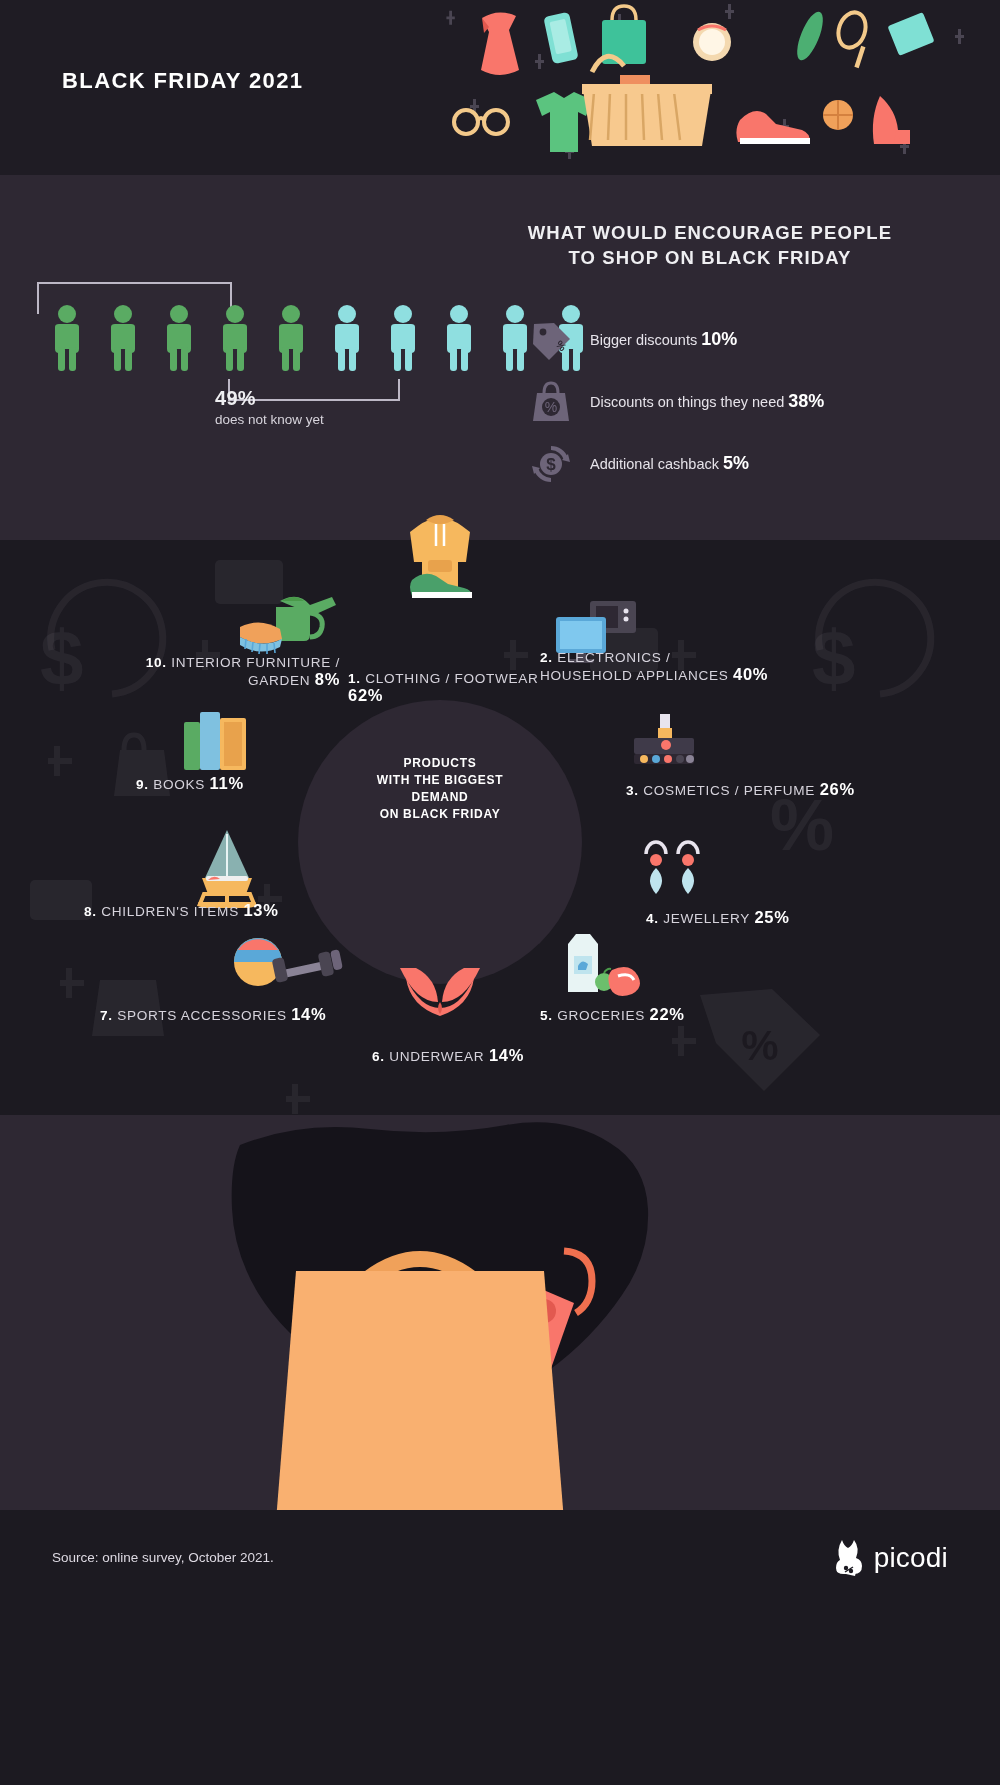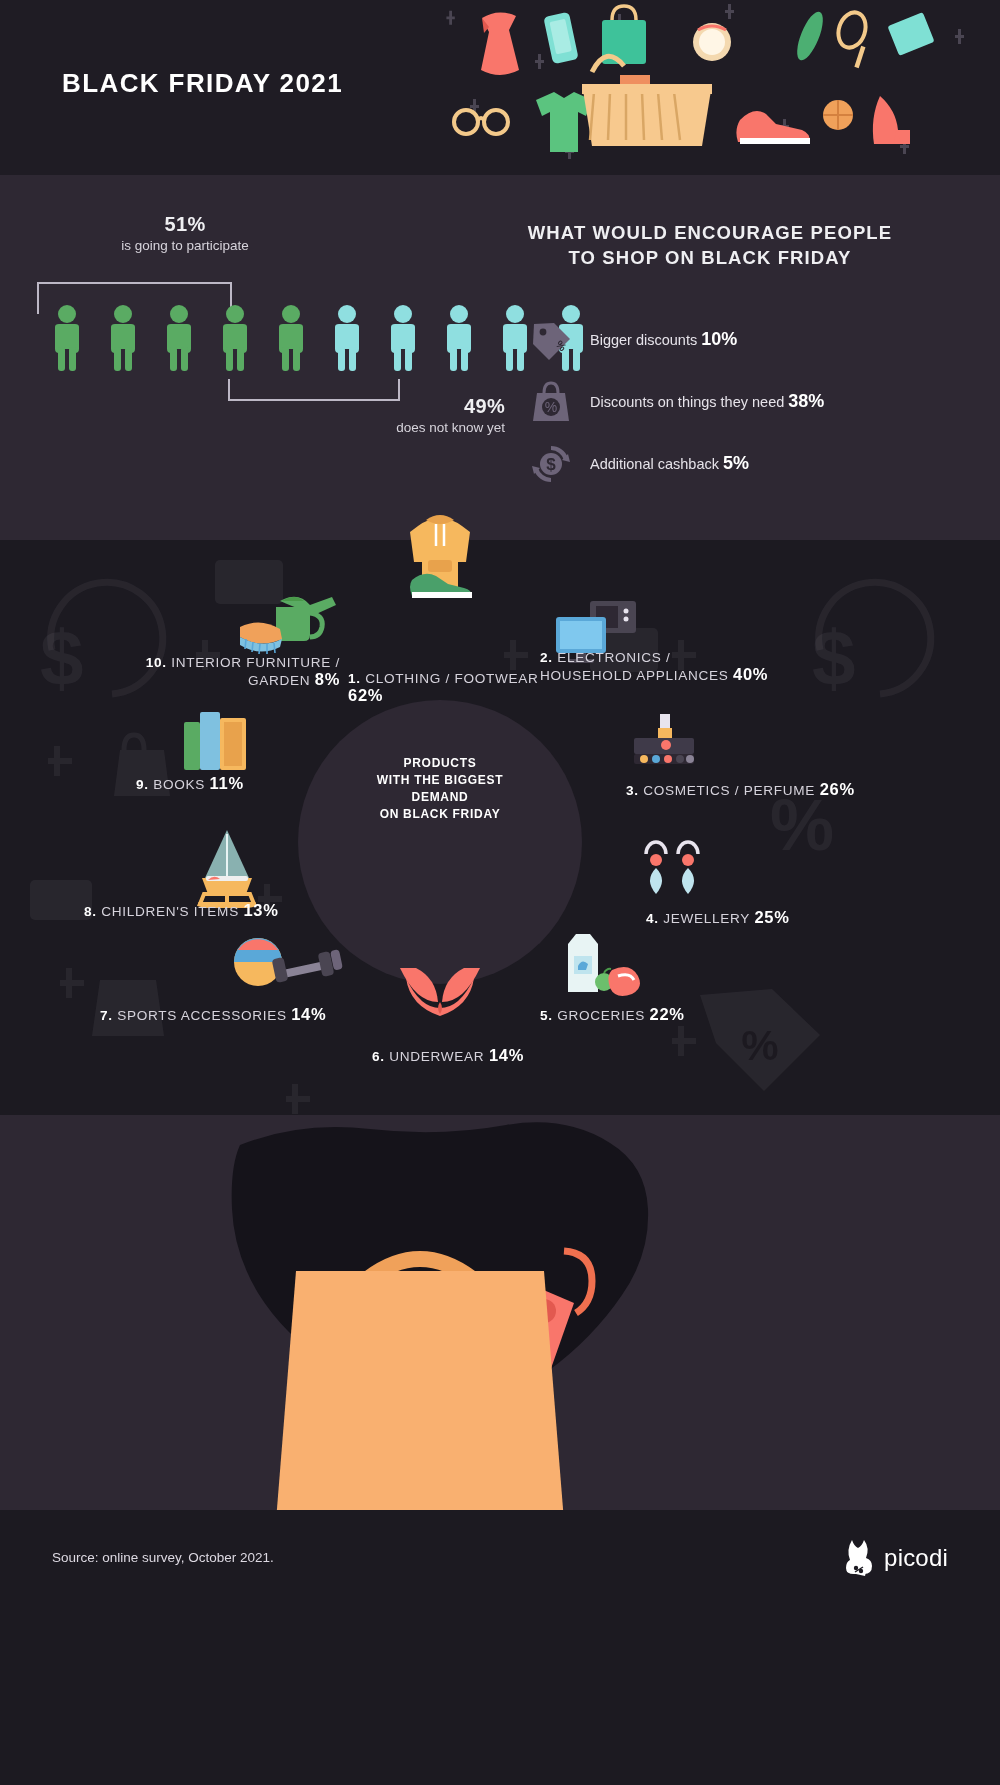--- a/index.html
+++ b/index.html
@@ -16,38 +16,38 @@
   .header {
     position:relative;
     height:175px;
     background:#1f1c24;
     overflow:hidden;
   }
   .header-title {
     position:absolute;
     left:62px; top:68px;
     color:#ffffff;
-    font-size:26px;
+    font-size:22px;
     font-weight:bold;
     letter-spacing:1.4px;
   }
   .hero-art { position:absolute; right:0; top:0; width:560px; height:175px; }
 
   
   .sec-participate {
     position:relative;
     height:365px;
     background:#2e2833;
     overflow:hidden;
   }
   .pct-block { position:absolute; }
   .pct-top { left:40px; top:38px; width:290px; text-align:center; }
   .pct-big { color:#efeff2; font-size:20px; font-weight:bold; letter-spacing:.3px; }
   .pct-sub { color:#d7d4dc; font-size:13.5px; margin-top:2px; }
-  .pct-bottom { left:215px; top:220px; width:290px; text-align:right; }
+  .pct-bottom { left:215px; top:212px; width:290px; text-align:left; }
 
   .people-row { position:absolute; left:45px; top:128px; display:flex; gap:12px; }
   .person { width:44px; height:70px; }
 
   .bracket-top {
     position:absolute; left:37px; top:107px;
     width:195px; height:32px;
     border-left:2px solid #bdb8c6;
     border-top:2px solid #bdb8c6;
     border-right:2px solid #bdb8c6;
@@ -114,21 +114,21 @@
   
   .footer {
     position:relative;
     height:95px;
     background:#1c1a21;
     display:flex; align-items:center; justify-content:space-between;
     padding:0 52px;
   }
   .footer-source { color:#ddd9e2; font-size:13.5px; }
   .brand { display:flex; align-items:center; gap:8px; }
-  .brand-name { color:#ffffff; font-size:24px; letter-spacing:.2px; }
+  .brand-name { color:#ffffff; font-size:28px; letter-spacing:.2px; }
 </style>
 </head>
 <body>
 
 <div class="page">
 
   <div class="header">
     <div class="header-title">BLACK FRIDAY 2021</div>
 
     <svg class="hero-art" viewBox="0 0 560 175">
@@ -217,24 +217,20 @@
 
       <g>
         <path d="M440 96 q16 14 18 34 h12 v14 h-36 q-4 -26 6 -48z" fill="#f9766b"></path>
         <path d="M456 130 l6 14 h-8z" fill="#f9766b"></path>
       </g>
     </svg>
   </div>
 
   <div class="sec-participate">
 
-    <div class="pct-block pct-top">
-      <div class="pct-big">51%</div>
-      <div class="pct-sub">is going to participate</div>
-    </div>
 
     <div class="bracket-top"></div>
 
     <div class="people-row">
       <svg class="person" viewBox="0 0 44 70">
           <circle cx="22" cy="11" r="9" fill="#5aab63"></circle>
           <path d="M10 24 q0 -3 4 -3 h16 q4 0 4 3 v22 q0 4 -4 4 v-4 h-16 v4 q-4 0 -4 -4z" fill="#5aab63"></path>
           <rect x="13" y="44" width="7" height="24" rx="3" fill="#5aab63"></rect>
           <rect x="24" y="44" width="7" height="24" rx="3" fill="#5aab63"></rect>
         </svg>

